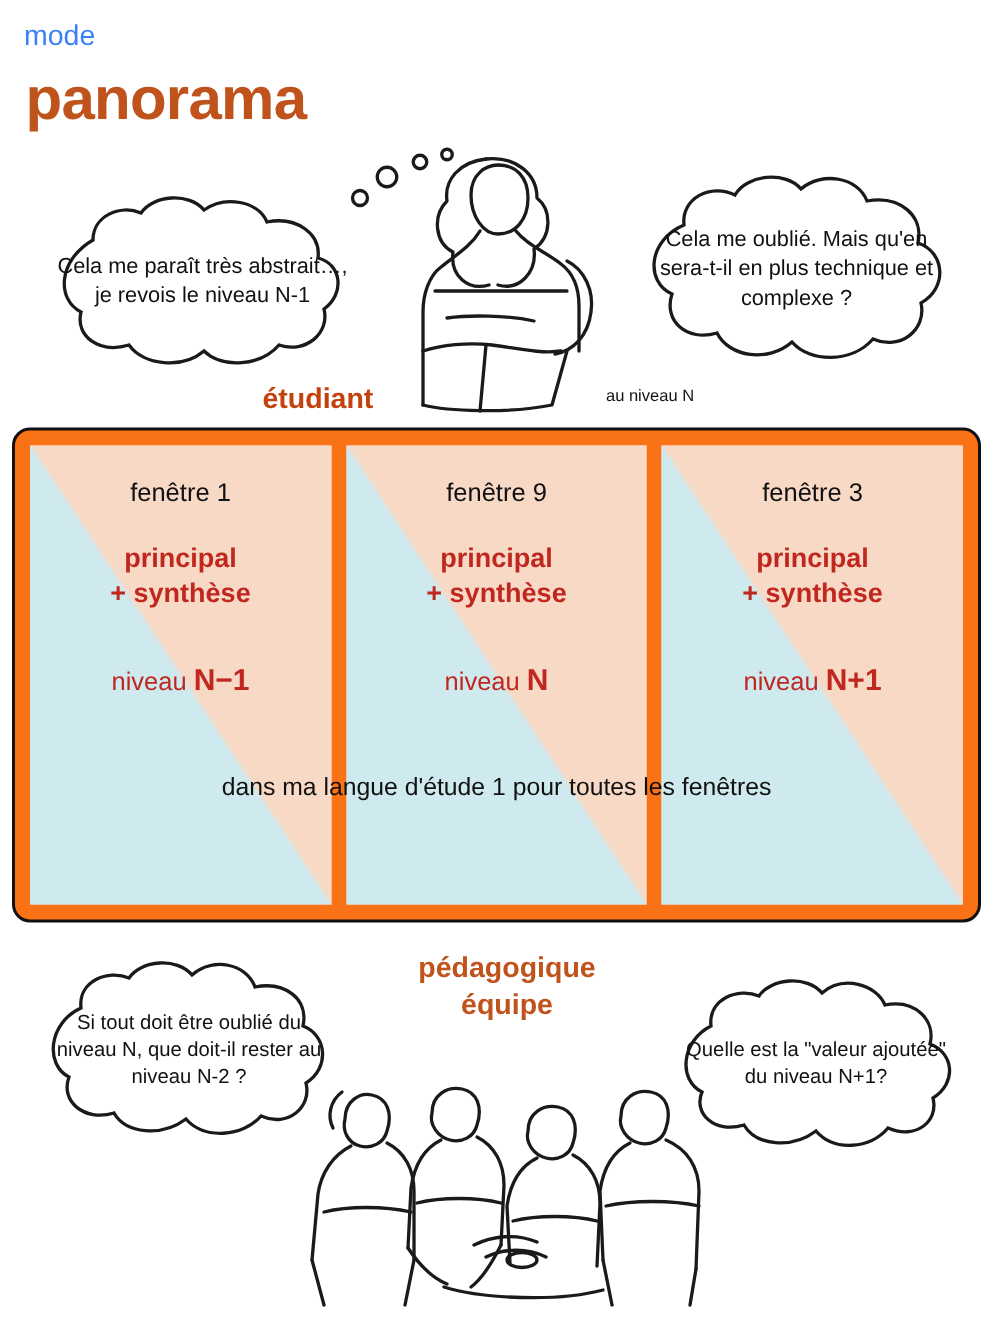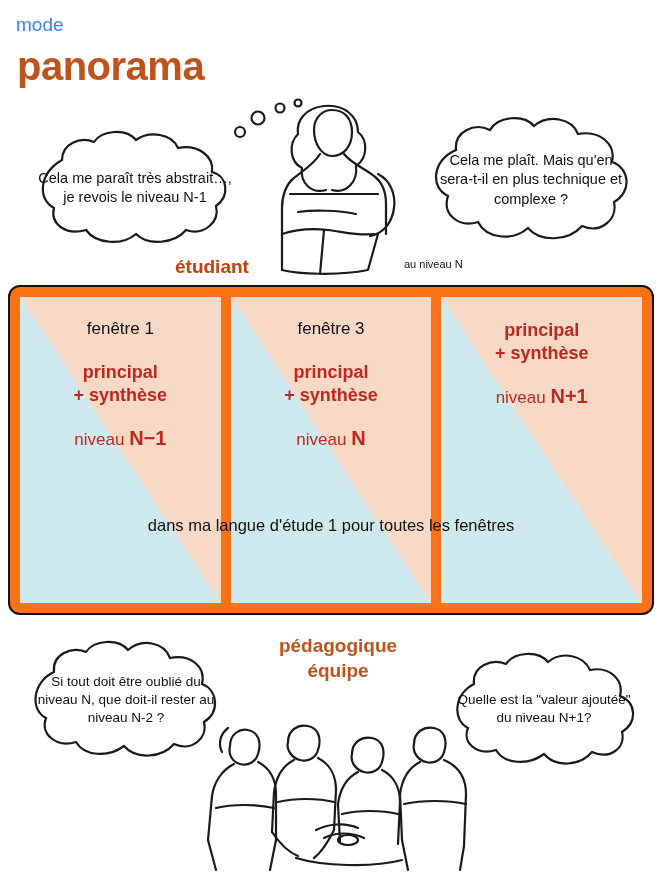--- a/index.html
+++ b/index.html
@@ -156,21 +156,21 @@
   .win-title {
     font-size: 17px;
     color: #111111;
     margin-bottom: 22px;
   }
   .win-main {
     font-size: 18px;
     font-weight: bold;
     color: #c0271f;
     line-height: 1.28;
-    margin-bottom: 20px;
+    margin-bottom: 36px;
   }
   .win-level {
     font-size: 17px;
     color: #c0271f;
   }
   .win-level .lvl-strong {
     font-size: 20px;
     font-weight: bold;
   }
   .panel-footer {
@@ -236,21 +236,21 @@
   </svg>
   <div class="bubble-body">Cela me paraît très abstrait…, je revois le niveau N-1</div>
 </div>
 
 <div class="bubble" id="bubble-student-right">
   <svg class="cloud-svg" width="226" height="140" viewBox="0 0 226 140">
     <path d="M38 40 C36 22 56 12 72 20 C80 6 106 4 116 16 C130 4 154 8 160 24 C182 20 198 34 194 52
              C212 58 214 82 196 92 C200 110 182 124 164 116 C150 132 122 132 110 118
              C94 132 68 128 60 112 C40 118 24 104 30 86 C12 78 14 50 38 40 Z" fill="#ffffff" stroke="#1a1a1a" stroke-width="2.2"></path>
   </svg>
-  <div class="bubble-body">Cela me plaît. Mais qu'en sera-t-il en plus technique et complexe ?</div>
+  <div class="bubble-body">Cela me oublié. Mais qu'en sera-t-il en plus technique et complexe ?</div>
 </div>
 
 <div class="role-student">étudiant</div>
 <div class="role-level">au niveau N</div>
 
 <div class="panel">
   <div class="windows-row">
 
     <div class="window">
       <div class="diag"></div>
@@ -260,32 +260,33 @@
           <div>principal</div>
           <div>+ synthèse</div>
         </div>
         <div class="win-level"><span>niveau </span><span class="lvl-strong">N−1</span></div>
       </div>
     </div>
 
     <div class="window">
       <div class="diag"></div>
       <div class="win-content">
-        <div class="win-title">fenêtre 3</div>
+        <div class="win-title">fenêtre 9</div>
         <div class="win-main">
           <div>principal</div>
           <div>+ synthèse</div>
         </div>
         <div class="win-level"><span>niveau </span><span class="lvl-strong">N</span></div>
       </div>
     </div>
 
     <div class="window">
       <div class="diag"></div>
       <div class="win-content">
+        <div class="win-title">fenêtre 3</div>
         <div class="win-main">
           <div>principal</div>
           <div>+ synthèse</div>
         </div>
         <div class="win-level"><span>niveau </span><span class="lvl-strong">N+1</span></div>
       </div>
     </div>
 
   </div>
   <div class="panel-footer">dans ma langue d'étude 1 pour toutes les fenêtres</div>

